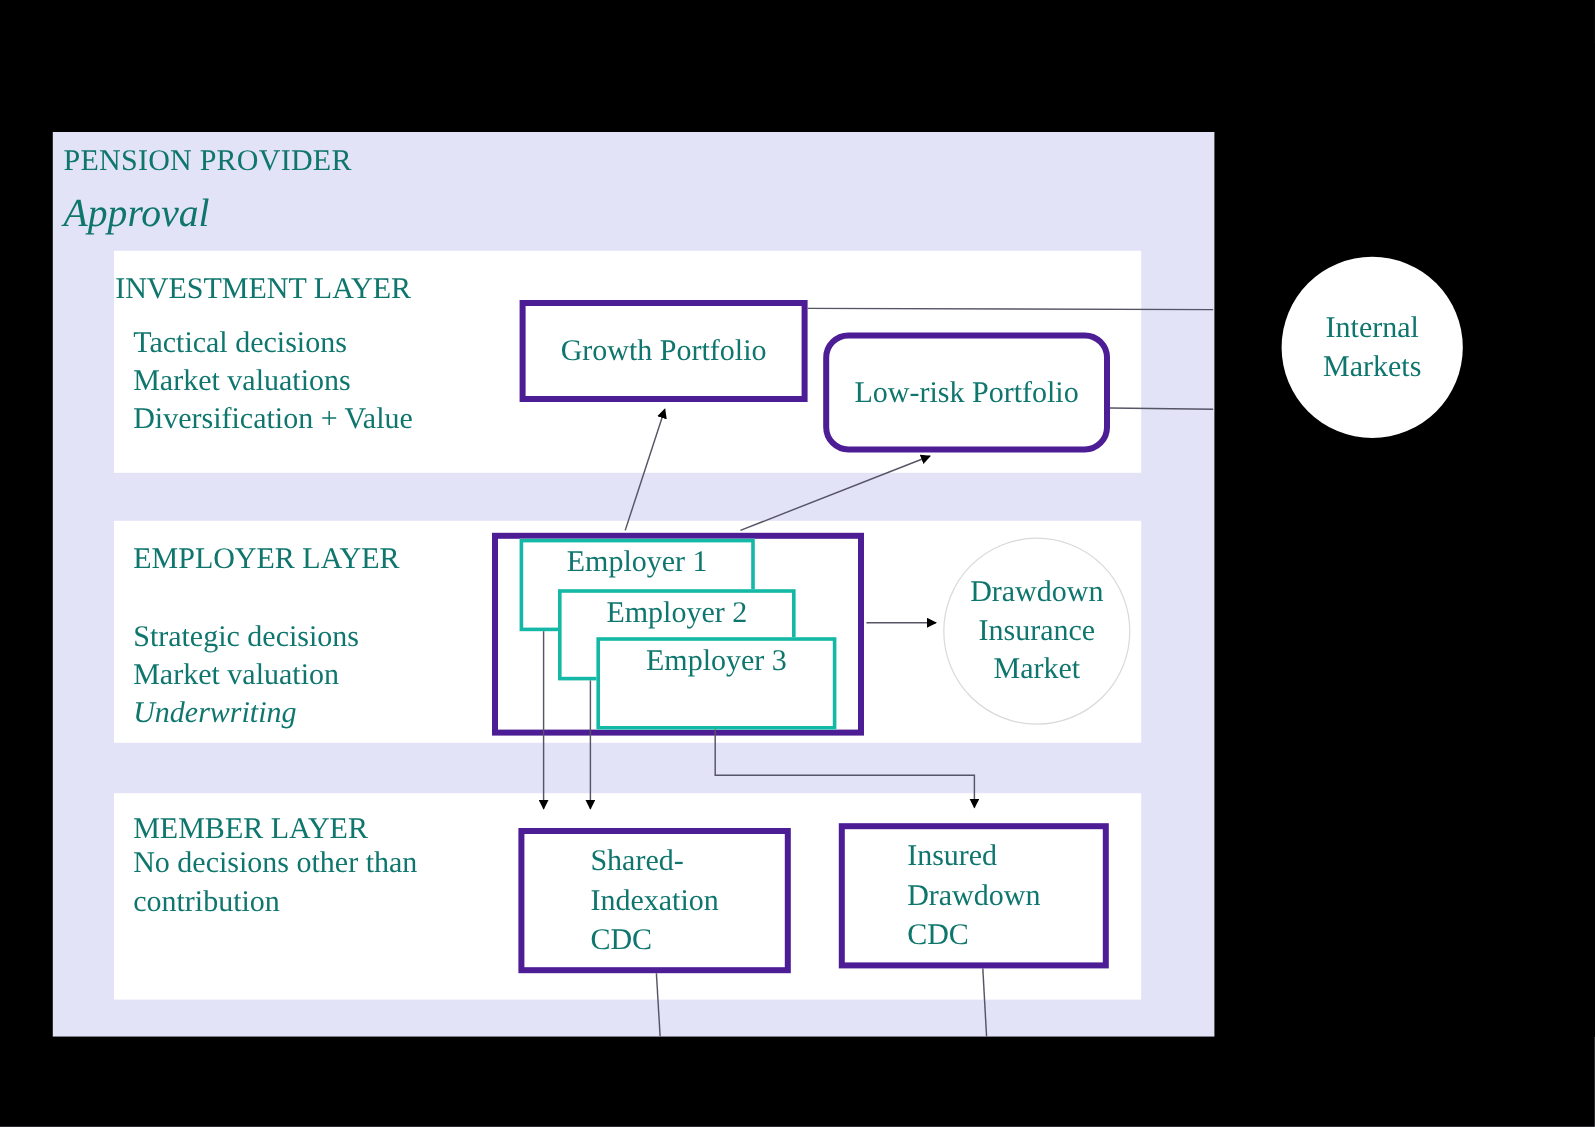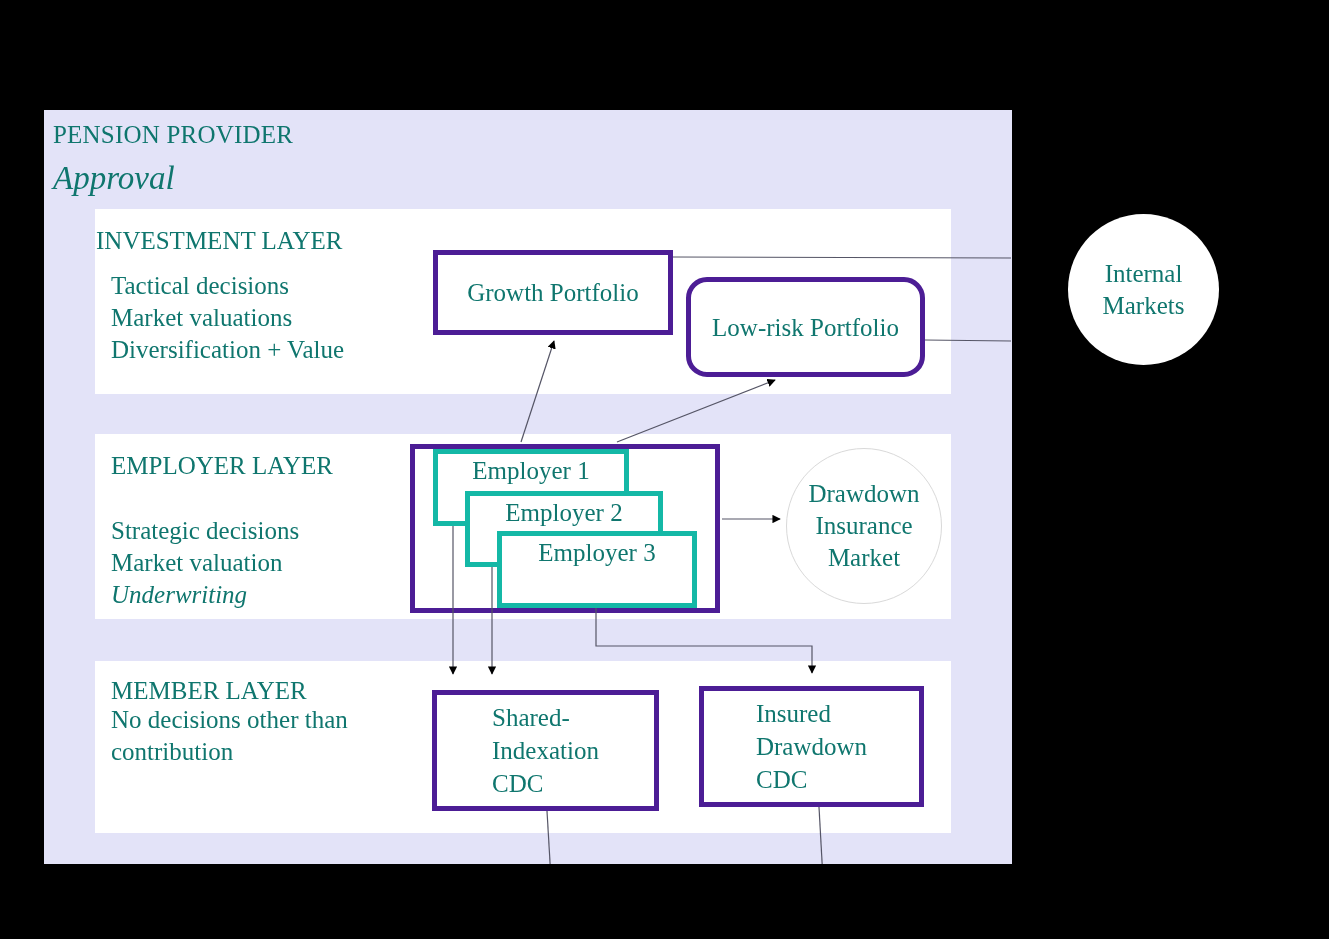--- a/index.html
+++ b/index.html
@@ -94,21 +94,21 @@
   #lowrisk-portfolio  { left: 686px; top: 241px; width: 239px; height: 100px; border-radius: 21px; }
 
   #employer-container {
     left: 410px; top: 408px; width: 310px; height: 169px;
     background: transparent;
   }
 
   .employer-box {
     position: absolute;
     background: #ffffff;
-    border: 5px solid #14b8a6;
+    border: 3px solid #14b8a6;
     box-sizing: border-box;
     font-size: 25px;
     line-height: 33px;
     padding-left: 0;
     text-align: center;
   }
   #employer-1 { left: 433px; top: 413px; width: 196px; height: 77px; }
   #employer-2 { left: 465px; top: 455px; width: 198px; height: 76px; }
   #employer-3 { left: 497px; top: 495px; width: 200px; height: 77px; }
 

